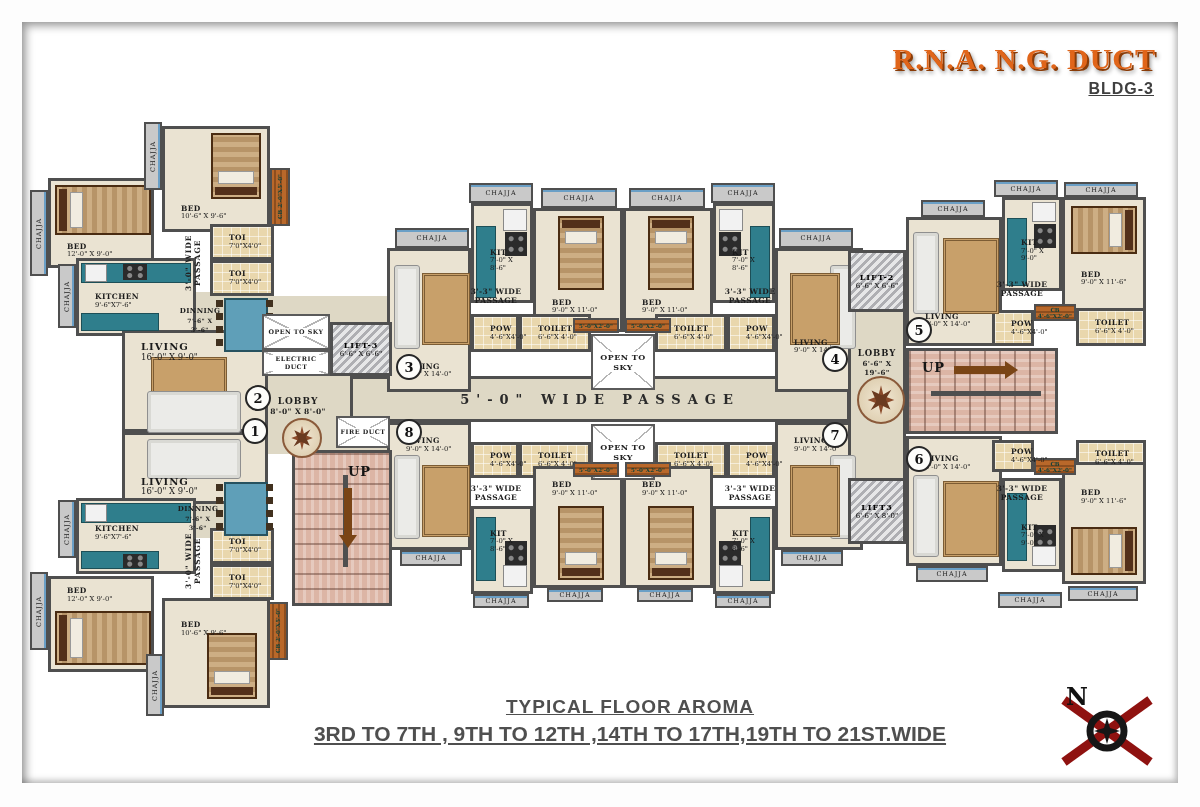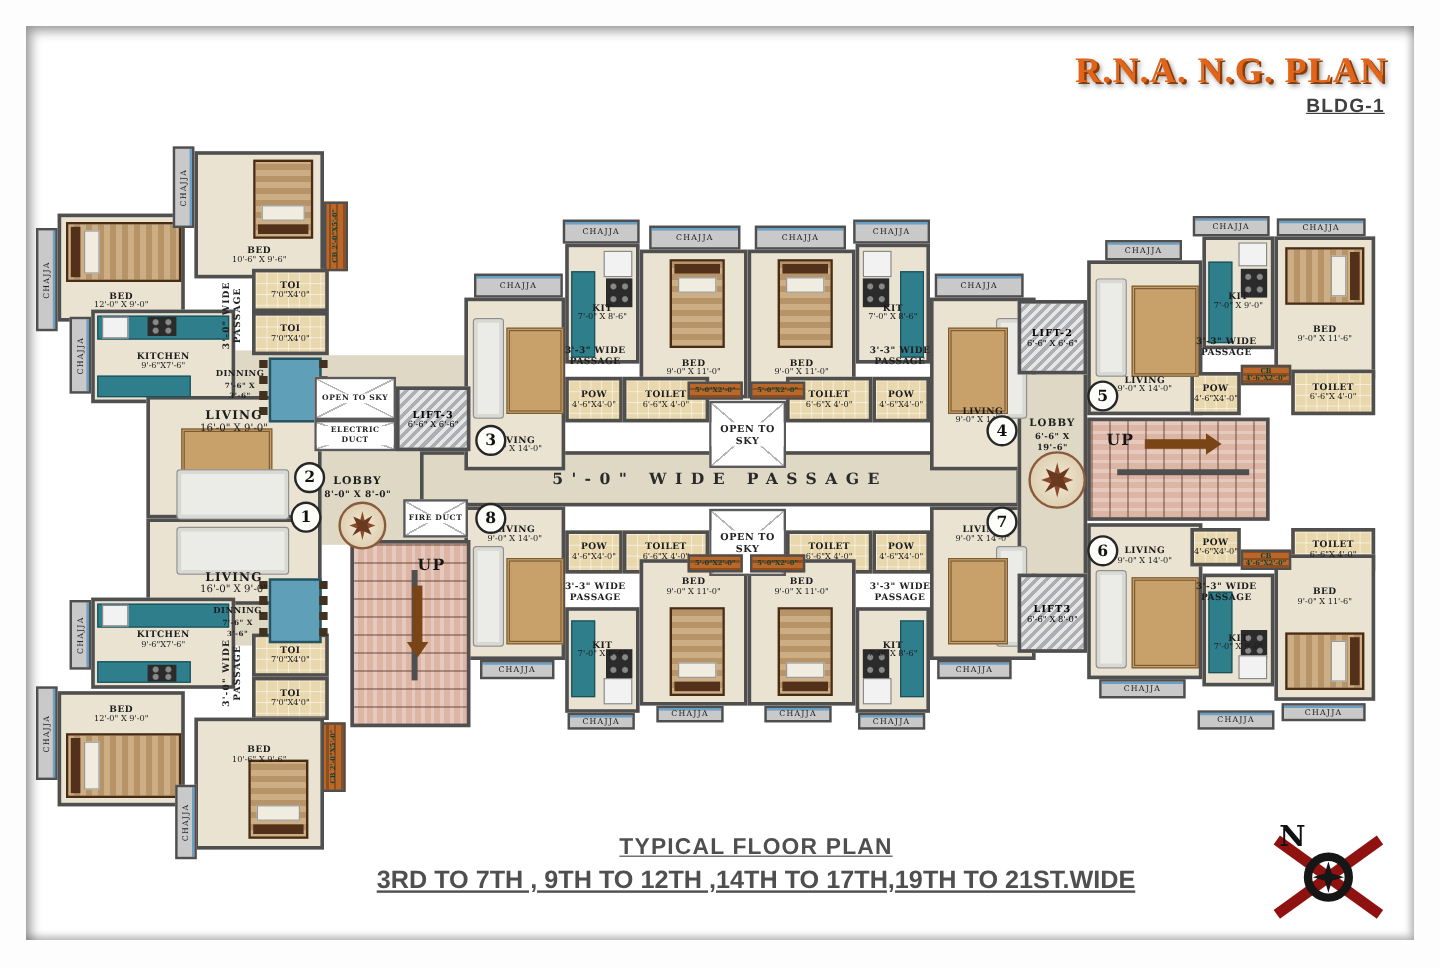--- a/index.html
+++ b/index.html
@@ -3,21 +3,21 @@
 <meta charset="utf-8">
 <style>
   html,body{margin:0;padding:0;}
   body{width:1200px;height:807px;position:relative;background:#fdfdfd;font-family:"DejaVu Serif",serif;overflow:hidden;}
   .page{position:absolute;left:22px;top:22px;right:22px;bottom:24px;background:#fff;
         box-shadow:inset 4px 4px 9px rgba(0,0,0,.38), inset -3px -3px 6px rgba(0,0,0,.22);}
   
   .abs{position:absolute;box-sizing:border-box;}
   .rm{position:absolute;box-sizing:border-box;border:3px solid #4f4f4f;background:#eae3d2;}
   .flr{position:absolute;box-sizing:border-box;background:#ded8c5;}
-  .lbl{position:absolute;left:0;right:0;top:50%;transform:translateY(-50%);text-align:center;line-height:1.15;color:#1b1b1b;z-index:4;}
+  .lbl{position:absolute;left:16px;right:0;top:50%;transform:translateY(-50%);line-height:1.15;color:#1b1b1b;z-index:4;}
   .nm{display:block;font-weight:bold;font-size:10px;letter-spacing:1px;font-family:"DejaVu Serif",serif;}
   .dm{display:block;font-size:8.5px;font-family:"DejaVu Serif",serif;}
   .sm .nm{font-size:7.5px;letter-spacing:.4px;}
   .sm .dm{font-size:6.8px;}
   .chj{position:absolute;box-sizing:border-box;background:#c9c9c9;border:2px solid #4f4f4f;
        display:flex;align-items:center;justify-content:center;font-size:6.5px;letter-spacing:1px;color:#222;
        font-family:"DejaVu Serif",serif;box-shadow:inset 0 2px 0 rgba(74,144,196,.75);z-index:3;}
   .chj.v{writing-mode:vertical-rl;transform:rotate(180deg);box-shadow:inset 2px 0 0 rgba(74,144,196,.75);}
   .tile{background-color:#e9d7ad;background-image:linear-gradient(rgba(255,255,255,.55) 1px,transparent 1px),
         linear-gradient(90deg,rgba(255,255,255,.55) 1px,transparent 1px);background-size:9px 9px;}
@@ -84,22 +84,22 @@
   .f2{position:absolute;top:722px;left:270px;width:720px;text-align:center;font-family:"Liberation Sans",sans-serif;font-weight:bold;
      font-size:21px;color:#4f4f4f;text-decoration:underline;z-index:8;}
   .north{position:absolute;left:1066px;top:682px;font-size:24px;font-weight:bold;color:#111;z-index:9;font-family:"DejaVu Serif",serif;}
   .pmain{font-size:13px;font-weight:bold;letter-spacing:7px;color:#2a2a2a;white-space:nowrap;font-family:"DejaVu Serif",serif;}
 </style>
 </head>
 <body>
 
 <div class="page"></div>
 
-<div class="title">R.N.A. N.G. PLAN</div>
-<div class="bldg">BLDG-1</div>
+<div class="title">R.N.A. N.G. DUCT</div>
+<div class="bldg">BLDG-3</div>
 
 <div class="flr" style="left:240px;top:296px;width:152px;height:158px;"></div>
 <div class="flr" style="left:196px;top:292px;width:72px;height:62px;"></div>
 <div class="flr" style="left:196px;top:476px;width:72px;height:62px;"></div>
 <div class="flr" style="left:350px;top:376px;width:500px;height:46px;border:3px solid #4f4f4f;display:flex;align-items:center;justify-content:center;">
   <span class="pmain">5'-0" WIDE PASSAGE</span>
 </div>
 
 <div class="rm" style="left:162px;top:126px;width:108px;height:106px;">
   <div class="bedvb" style="right:6px;top:4px;width:50px;height:66px;"></div>
@@ -612,21 +612,21 @@
 <div class="chj v" style="left:58px;top:500px;width:18px;height:58px;">
     <span>CHAJJA</span>
   </div>
 <div class="chj v" style="left:30px;top:572px;width:18px;height:78px;">
     <span>CHAJJA</span>
   </div>
 <div class="chj v" style="left:146px;top:654px;width:18px;height:62px;">
     <span>CHAJJA</span>
   </div>
 
-<div class="f1">TYPICAL FLOOR PLAN</div>
+<div class="f1">TYPICAL FLOOR AROMA</div>
 <div class="f2">3RD TO 7TH , 9TH TO 12TH ,14TH TO 17TH,19TH TO 21ST.WIDE</div>
 <span class="north">N</span>
 <svg class="abs" style="left:1048px;top:688px;z-index:8;" width="116" height="82" viewBox="0 0 116 82">
   <line x1="16" y1="12" x2="102" y2="74" stroke="#8f1210" stroke-width="9"></line>
   <line x1="102" y1="12" x2="16" y2="74" stroke="#8f1210" stroke-width="9"></line>
   <circle cx="59" cy="43" r="17" fill="none" stroke="#161616" stroke-width="7"></circle>
   <path d="M59 30 L62 40 L72 43 L62 46 L59 56 L56 46 L46 43 L56 40 Z" fill="#161616"></path>
 </svg>
 
 </body></html>

